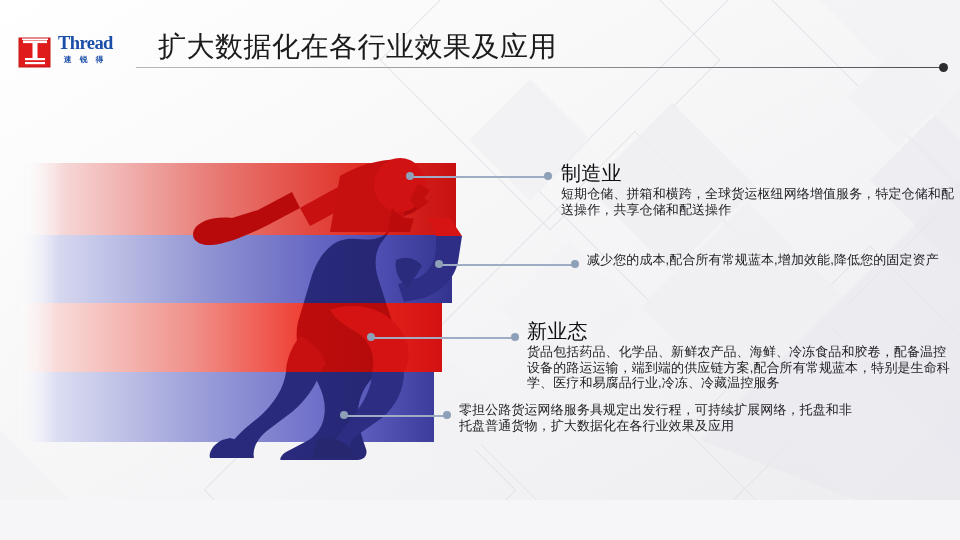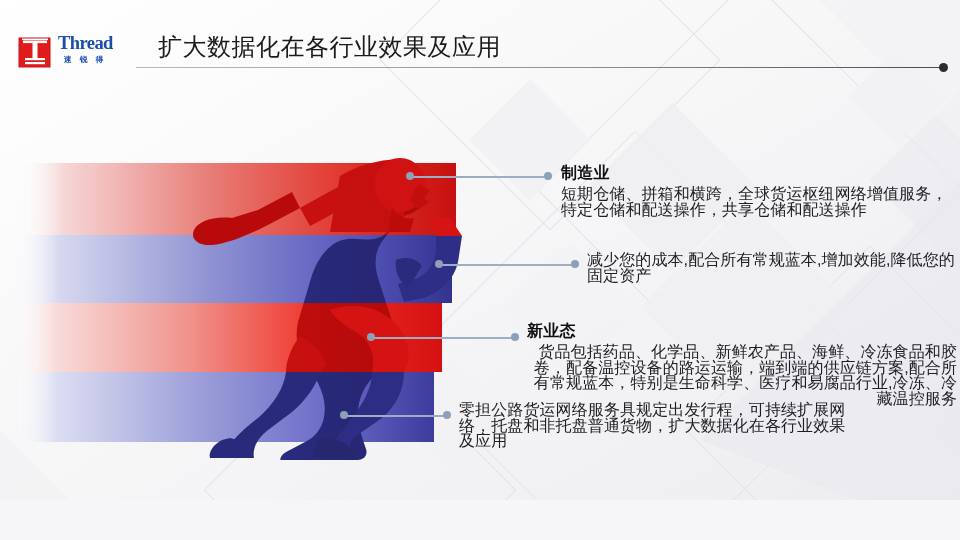--- a/index.html
+++ b/index.html
@@ -22,21 +22,21 @@
   .bg-layer{ position:absolute; inset:0; overflow:hidden; pointer-events:none; }
 
   
   .header{ position:absolute; left:0; top:0; width:960px; height:92px; }
   .logo{ position:absolute; left:18px; top:32px; width:120px; height:38px; }
   .logo-mark{ position:absolute; left:0; top:2px; width:34px; height:34px; }
   .logo-word{ position:absolute; left:40px; top:0px; width:82px; height:34px; }
 
   .page-title{
     position:absolute; left:158px; top:32px;
-    font-size:24px; line-height:30px;
+    font-size:28px; line-height:30px;
     color:#1b1b1b; font-weight:400;
     letter-spacing:.5px;
     white-space:nowrap;
   }
   .header-rule{
     position:absolute; left:136px; top:66.5px; width:806px; height:1.6px;
     background:linear-gradient(to right,#b9b9bd 0%,#8f8f95 55%,#4a4a50 100%);
   }
   .header-dot{
     position:absolute; left:939px; top:63px; width:9px; height:9px;
@@ -53,32 +53,32 @@
     background:#8e9fb8; border:1px solid #7c8 da6;
   }
   .cdot2{
     position:absolute; width:8px; height:8px; border-radius:50%;
     background:#8e9fb8;
   }
 
   
   .block{ position:absolute; }
   .block h3{
-    font-size:16px; font-weight:700; color:#101014;
+    font-size:20px; font-weight:400; color:#101014;
     line-height:18px; margin:0 0 4px 0; letter-spacing:.3px;
   }
   .block p{
-    font-size:16px; line-height:15.6px; color:#1d1d22;
+    font-size:13px; line-height:15.6px; color:#1d1d22;
     font-weight:400; letter-spacing:.1px;
     max-width:420px;
   }
   .b1{ left:561px; top:164px; }
   .b2{ left:587px; top:252px; }
   .b3{ left:527px; top:322px; }
-  .b3 p{ max-width:430px;text-align:right; }
+  .b3 p{ max-width:430px; }
   .b4{ left:459px; top:402px; }
   .b4 p{ max-width:400px; }
 </style>
 </head>
 <body>
 
 <div id="slide">
 
   <div class="bg-layer">
     <svg width="960" height="540" viewBox="0 0 960 540">

